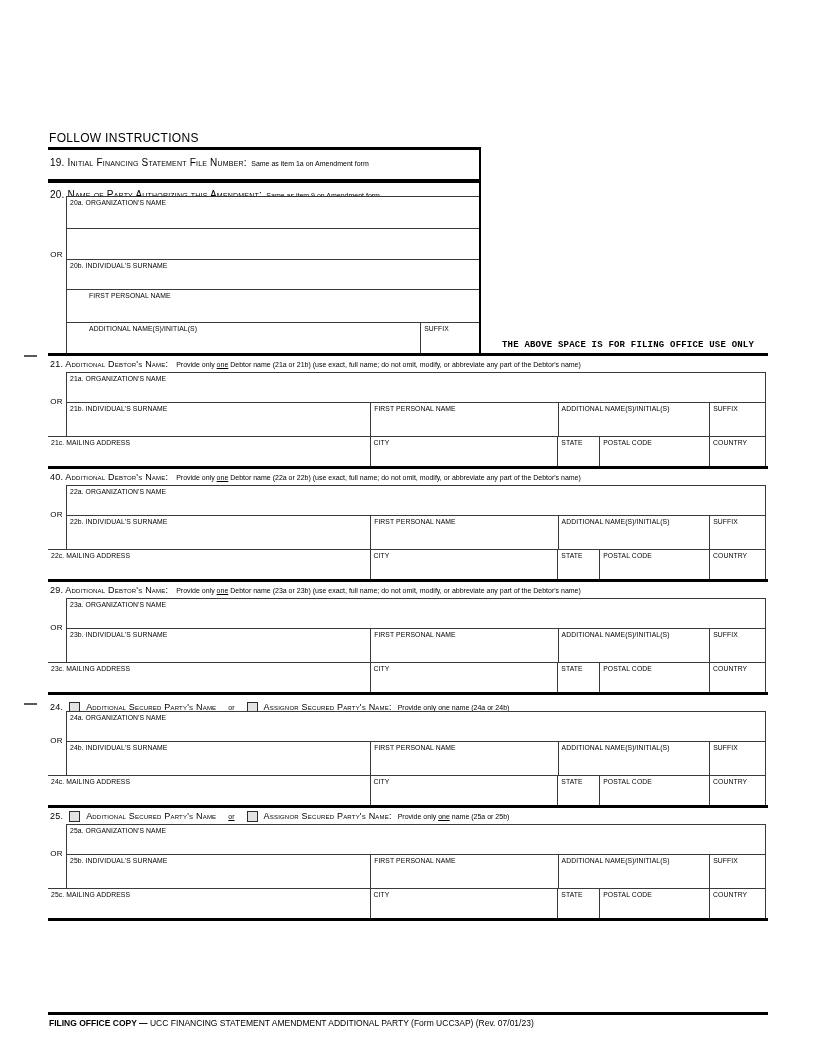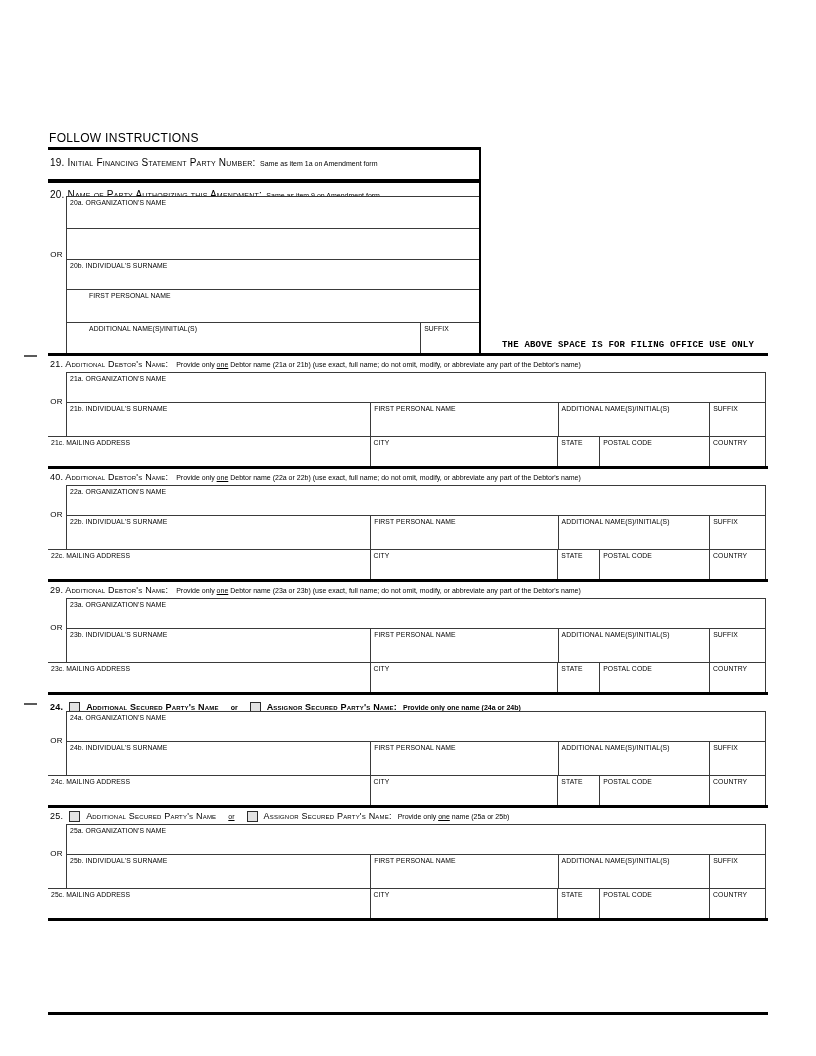--- a/index.html
+++ b/index.html
@@ -38,21 +38,21 @@
 </style>
 </head>
 <body>
 
 <div class="page">
 
   <div class="abs subtitle" style="left:49px;top:131px;">FOLLOW INSTRUCTIONS</div>
 
   <div class="abs rule" style="left:48px;top:147px;width:433px;height:3px;"></div>
   <div class="abs" style="left:50px;top:152px;width:428px;height:26px;">
-    <span class="schead-lg"><span class="num">19.</span> <span>Initial Financing Statement Party Number:</span></span>
+    <span class="schead-lg"><span class="num">19.</span> <span>Initial Financing Statement File Number:</span></span>
     <span class="hint">Same as item 1a on Amendment form</span>
   </div>
   <div class="abs rule" style="left:48px;top:179px;width:433px;height:4px;"></div>
 
   <div class="abs" style="left:50px;top:184px;">
     <span class="schead-lg"><span class="num">20.</span> <span>Name of Party Authorizing this Amendment:</span></span>
     <span class="hint">Same as item 9 on Amendment form</span>
   </div>
   <div class="abs orlbl" style="left:48px;top:250px;width:17px;">OR</div>
   <div class="row bt bl bb" style="left:66px;top:196px;width:413px;height:33px;">
@@ -197,21 +197,21 @@
       </div>
     <div class="cell sep" style="width:110px;">
         <span class="flabel">POSTAL CODE</span>
       </div>
     <div class="cell sep" style="width:56px;">
         <span class="flabel">COUNTRY</span>
       </div>
   </div>
 
   <div class="abs rule" style="left:48px;top:692px;width:720px;height:3px;"></div>
-  <div class="abs sec-header-cb" style="left:50px;top:696px;height:22px;font-weight:bold;">
+  <div class="abs sec-header-cb" style="left:50px;top:696px;height:22px;">
     <span class="schead num">24.</span>
     <span class="checkbox"></span>
     <span class="schead">Additional Secured Party's Name</span>
     <span class="instr u" style="margin:0 6px;">or</span>
     <span class="checkbox"></span>
     <span class="schead">Assignor Secured Party's Name:</span>
     <span class="instr"><span>Provide only </span><span class="u">one</span><span> name (24a or 24b)</span></span>
   </div>
   <div class="abs orlbl" style="left:48px;top:736px;width:17px;">OR</div>
   <div class="row bt bl br bb" style="left:66px;top:711px;width:700px;height:31px;">
@@ -291,14 +291,17 @@
         <span class="flabel">POSTAL CODE</span>
       </div>
     <div class="cell sep" style="width:56px;">
         <span class="flabel">COUNTRY</span>
       </div>
   </div>
 
   <div class="abs rule" style="left:48px;top:918px;width:720px;height:3px;"></div>
 
   <div class="abs rule" style="left:48px;top:1012px;width:720px;height:3px;"></div>
+  <div class="abs footer" style="left:49px;top:1018px;">
+    <b>FILING OFFICE COPY —</b><span> UCC FINANCING STATEMENT AMENDMENT ADDITIONAL PARTY (Form UCC3AP) (Rev. 07/01/23)</span>
+  </div>
 
 </div>
 
 </body></html>

